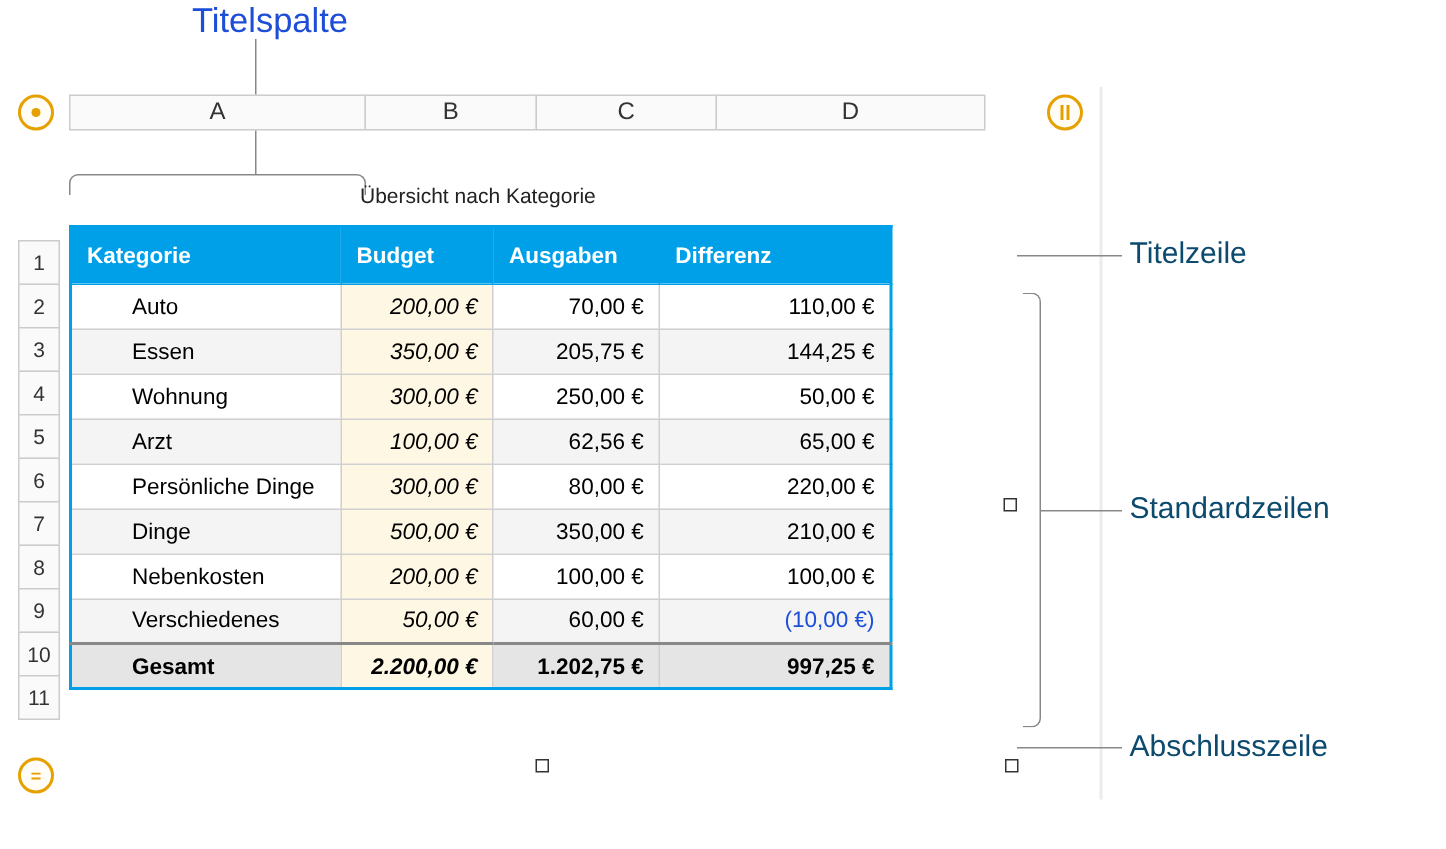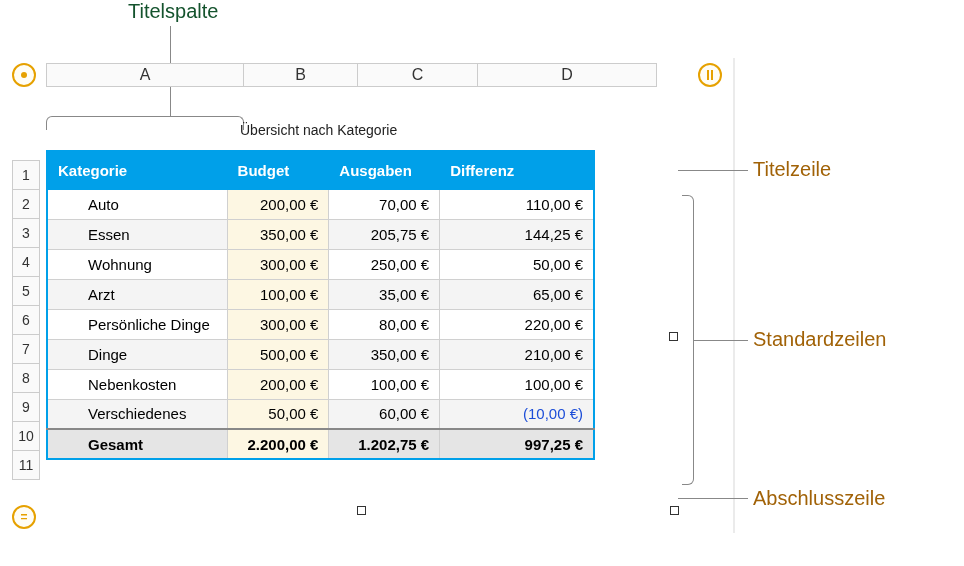--- a/index.html
+++ b/index.html
@@ -15,22 +15,22 @@
       position: relative;
       width: 100%;
       height: 100%;
     }
 
     
     .callout-top {
       position: absolute;
       left: 128px;
       top: 0px;
-      font-size: 20px;
-      color: #14532d;
+      font-size: 23px;
+      color: #1d4ed8;
     }
     .callout-top-line {
       position: absolute;
       left: 170px;
       top: 26px;
       width: 1px;
       height: 90px;
       background: #888;
     }
     .bracket-top {
@@ -43,21 +43,21 @@
       border-right: 1px solid #888;
       border-top: 1px solid #888;
       border-top-left-radius: 6px;
       border-top-right-radius: 6px;
     }
 
     
     .callout-right {
       position: absolute;
       font-size: 20px;
-      color: #a16207;
+      color: #0c4a6e;
     }
     .callout-line-right {
       position: absolute;
       height: 1px;
       background: #888;
     }
 
     
     .circle-btn {
       position: absolute;
@@ -153,21 +153,21 @@
     }
     .sheet td {
       border: 1px solid #d0d0d0;
       padding: 5px 10px;
       height: 30px;
       text-align: right;
     }
     .sheet td:first-child { text-align: left; padding-left: 40px; }
     .sheet tbody tr:nth-child(even) td { background: #f4f4f4; }
     .sheet tbody tr:nth-child(odd)  td { background: #ffffff; }
-    .sheet .budget-col { background: #fdf7e3 !important; }
+    .sheet .budget-col { background: #fdf7e3 !important; font-style: italic; }
     .sheet tfoot td {
       background: #e5e5e5;
       font-weight: bold;
       border-top: 2px solid #888;
     }
     .negative { color: #1d4ed8; }
 
     
     .bracket-rows {
       position: absolute;
@@ -278,21 +278,21 @@
         </tr>
         <tr>
           <td>Wohnung</td>
           <td class="budget-col">300,00 €</td>
           <td>250,00 €</td>
           <td>50,00 €</td>
         </tr>
         <tr>
           <td>Arzt</td>
           <td class="budget-col">100,00 €</td>
-          <td>35,00 €</td>
+          <td>62,56 €</td>
           <td>65,00 €</td>
         </tr>
         <tr>
           <td>Persönliche Dinge</td>
           <td class="budget-col">300,00 €</td>
           <td>80,00 €</td>
           <td>220,00 €</td>
         </tr>
         <tr>
           <td>Dinge</td>

